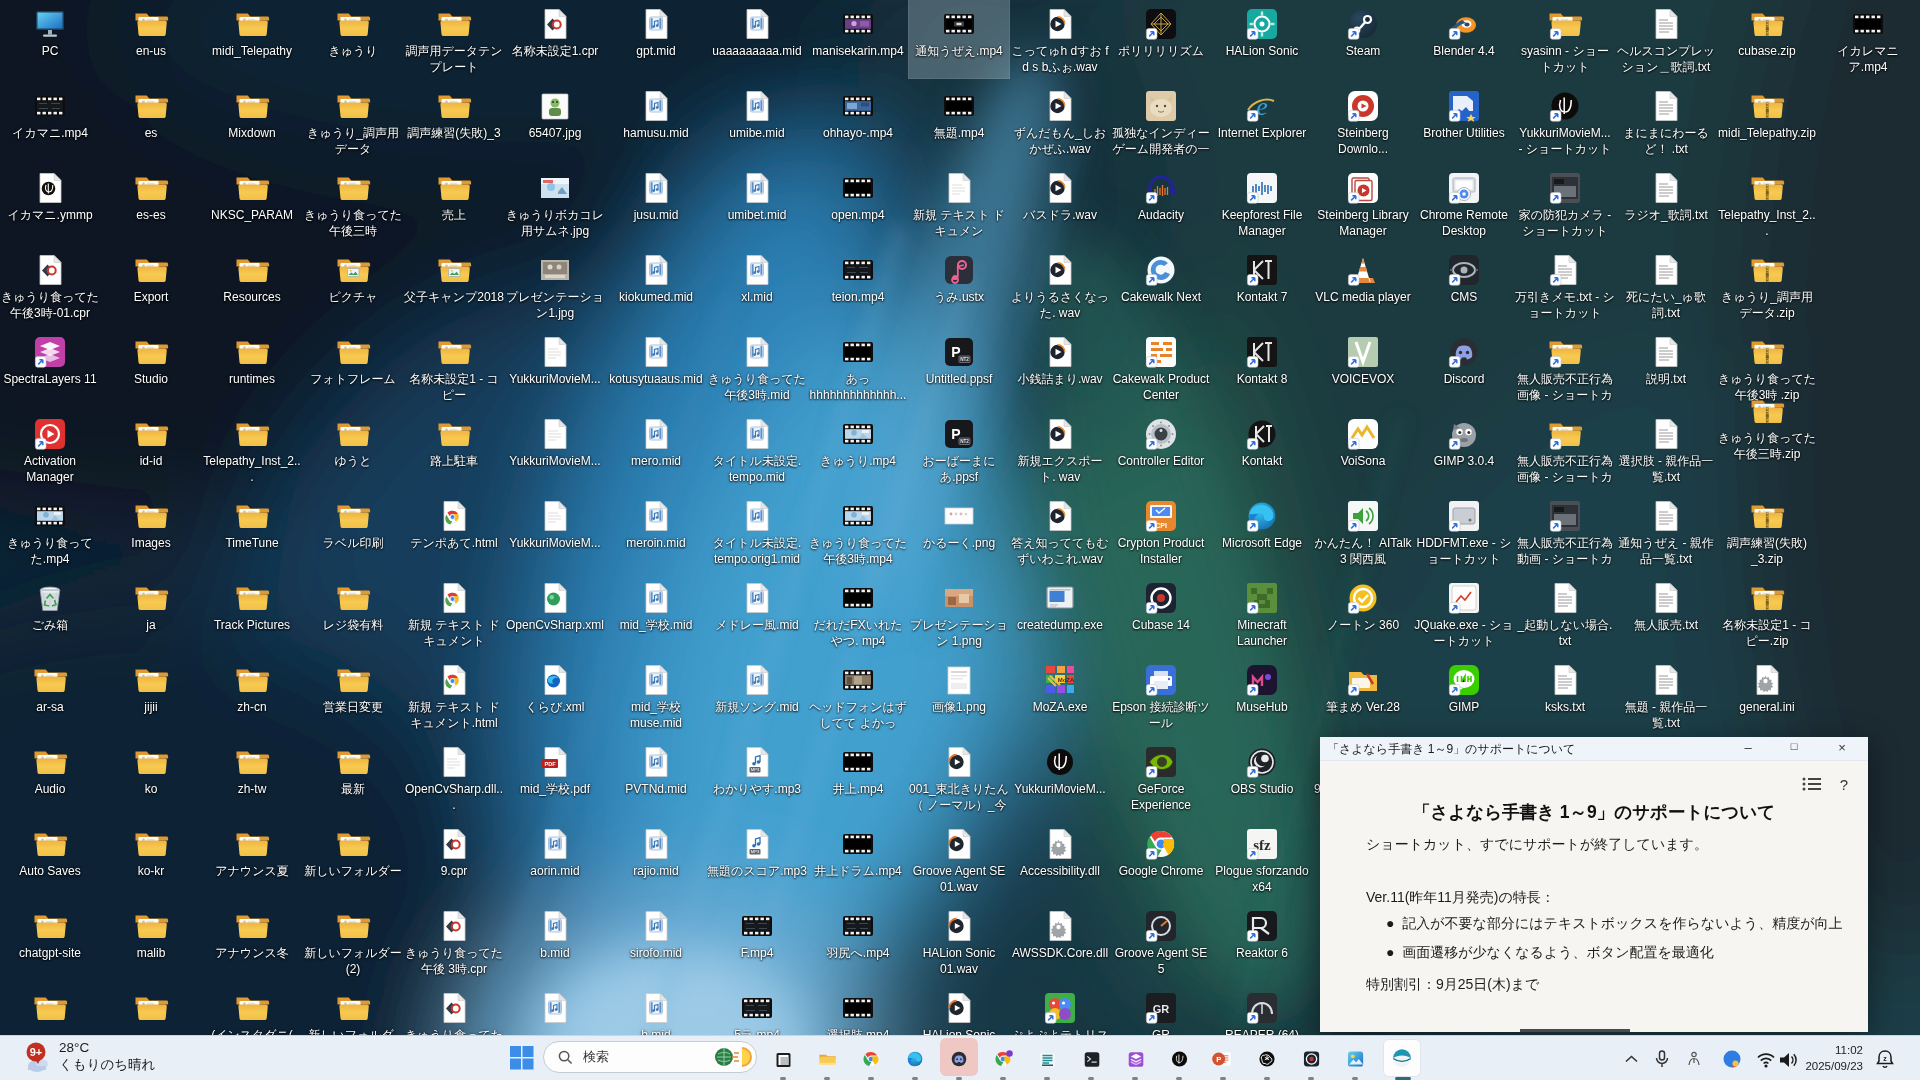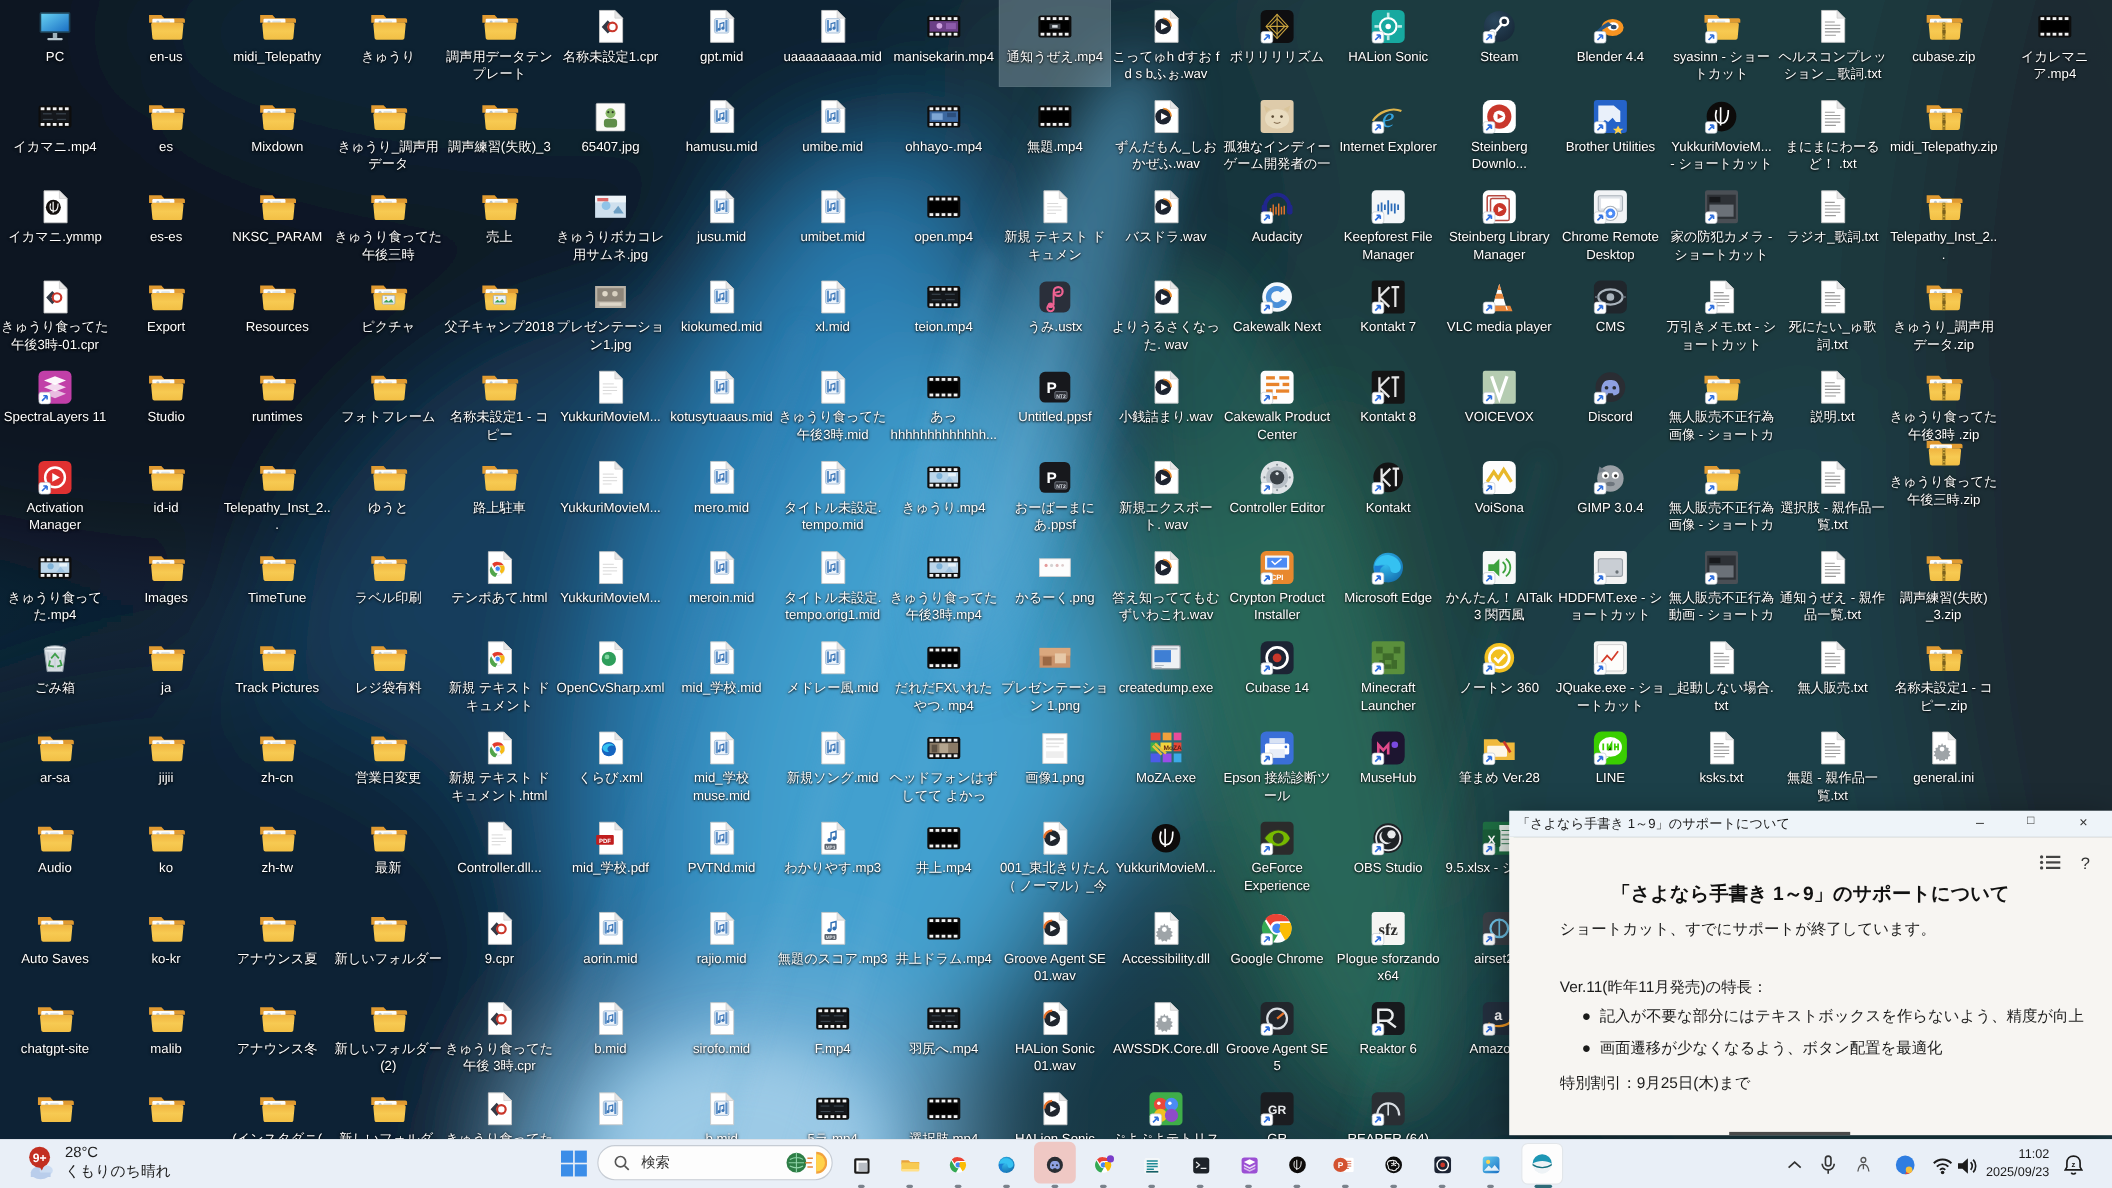--- a/index.html
+++ b/index.html
@@ -1,20 +1,20 @@
 <!DOCTYPE html>
 <html><head><meta charset="utf-8"><style>
 *{margin:0;padding:0;box-sizing:border-box}
 html,body{width:1920px;height:1080px;overflow:hidden;background:#0d1d2c;font-family:"Liberation Sans",sans-serif}
 #wall{position:absolute;left:0;top:0}
 .cell{position:absolute;width:100px;height:78px;text-align:center}
 .cell .ic{display:block;margin:8px auto 0;width:48px;height:32px}
 .cell .lb{margin-top:4px;font-size:12px;line-height:15.5px;color:#fff;text-shadow:0 1px 2px rgba(0,0,0,.95),0 0 3px rgba(0,0,0,.7);word-break:break-word;max-height:31px;overflow:hidden}
 .cell.sel{background:rgba(188,206,214,.32);outline:1px solid rgba(210,225,235,.35)}
-#dlg{position:absolute;left:1372px;top:737px;width:548px;height:295px;box-shadow:0 8px 30px rgba(0,0,0,.45)}
+#dlg{position:absolute;left:1320px;top:737px;width:548px;height:295px;box-shadow:0 8px 30px rgba(0,0,0,.45)}
 #dlg-tb{position:absolute;left:0;top:0;right:0;height:24px;background:#eef4f9;border-bottom:1px solid #e3e9ee}
 #dlg-title{position:absolute;left:7px;top:4px;font-size:12px;color:#1a1a1a}
 .wbtn{position:absolute;top:3px;color:#333;font-size:13px;width:16px;text-align:center}
 #dlg-body{position:absolute;left:0;top:24px;right:0;bottom:0;background:#f7f5f2}
 #dlg-tools{position:absolute;right:20px;top:15px;color:#333}
 #qm{font-size:15px;color:#333;margin-left:18px;position:relative;top:-2px}
 #dlg-h{position:absolute;left:0;right:0;top:39px;text-align:center;font-size:17.5px;font-weight:bold;color:#111}
 .dp{position:absolute;left:46px;font-size:14px;color:#1b1b1b}
 #dlg-btn{position:absolute;left:200px;width:110px;bottom:0;height:3px;background:#4a4a4a}
 #tb{position:absolute;left:0;top:1035px;width:1920px;height:45px;background:#e9eff7;border-top:1px solid rgba(120,130,140,.25)}
@@ -2060,21 +2060,21 @@
     <svg class="ic" viewBox="0 0 48 32">
       <rect x="9" y="1" width="30" height="30" rx="7" fill="#3ace01"></rect>
       <ellipse cx="24" cy="15" rx="10.5" ry="9" fill="#fff"></ellipse>
       <path d="M18 23l-1 5 6-4z" fill="#fff"></path>
       <g stroke="#3ace01" stroke-width="1.6">
         <path d="M17.5 12v6M21.5 12v6M21.5 18l3.5-6v6M28 12v6M28 15h3M31 12v6"></path>
       </g>
       <rect x="9.4" y="20.6" width="10.6" height="10.6" rx="2.2" fill="#fff" stroke="#bfc5cc" stroke-width=".6"></rect>
       <path d="M12.2 28.4l4.6-4.6m0 0h-3.4m3.4 0v3.4" stroke="#2f6fdd" stroke-width="1.5" fill="none"></path>
     </svg>
-    <div class="lb">LINE</div>
+    <div class="lb">GIMP</div>
   </div>
 <div class="cell" style="left:1515px;top:656px">
     <svg class="ic" viewBox="0 0 48 32">
       <path d="M14 1.5h14l7 7V30.5H14z" fill="#fff" stroke="#c9c9c9" stroke-width=".8"></path>
       <path d="M28 1.5l7 7h-7z" fill="#e6e6e6" stroke="#c9c9c9" stroke-width=".6"></path>
       <g stroke="#9a9a9a" stroke-width="1">
         <path d="M17 12h9"></path>
         <path d="M17 15h14"></path>
         <path d="M17 18h14"></path>
         <path d="M17 21h14"></path>
@@ -2153,21 +2153,21 @@
     <svg class="ic" viewBox="0 0 48 32">
       <path d="M14 1.5h14l7 7V30.5H14z" fill="#fff" stroke="#c9c9c9" stroke-width=".8"></path>
       <path d="M28 1.5l7 7h-7z" fill="#e6e6e6" stroke="#c9c9c9" stroke-width=".6"></path>
       <g stroke="#d9d9d9" stroke-width=".9">
         <path d="M17 13h10"></path>
         <path d="M17 16h13"></path>
         <path d="M17 19h13"></path>
         <path d="M17 22h8"></path>
       </g>
     </svg>
-    <div class="lb">Controller.dll...</div>
+    <div class="lb">OpenCvSharp.dll...</div>
   </div>
 <div class="cell" style="left:505px;top:738px">
     <svg class="ic" viewBox="0 0 48 32">
       <path d="M14 1.5h14l7 7V30.5H14z" fill="#fff" stroke="#c9c9c9" stroke-width=".8"></path>
       <path d="M28 1.5l7 7h-7z" fill="#e6e6e6" stroke="#c9c9c9" stroke-width=".6"></path>
       <rect x="11" y="13" width="16" height="9" rx="1" fill="#c11e1e"></rect>
       <text x="19" y="20" font-size="5.5" fill="#fff" text-anchor="middle" font-family="Liberation Sans" font-weight="bold">PDF</text>
     </svg>
     <div class="lb">mid_学校.pdf</div>
   </div>

